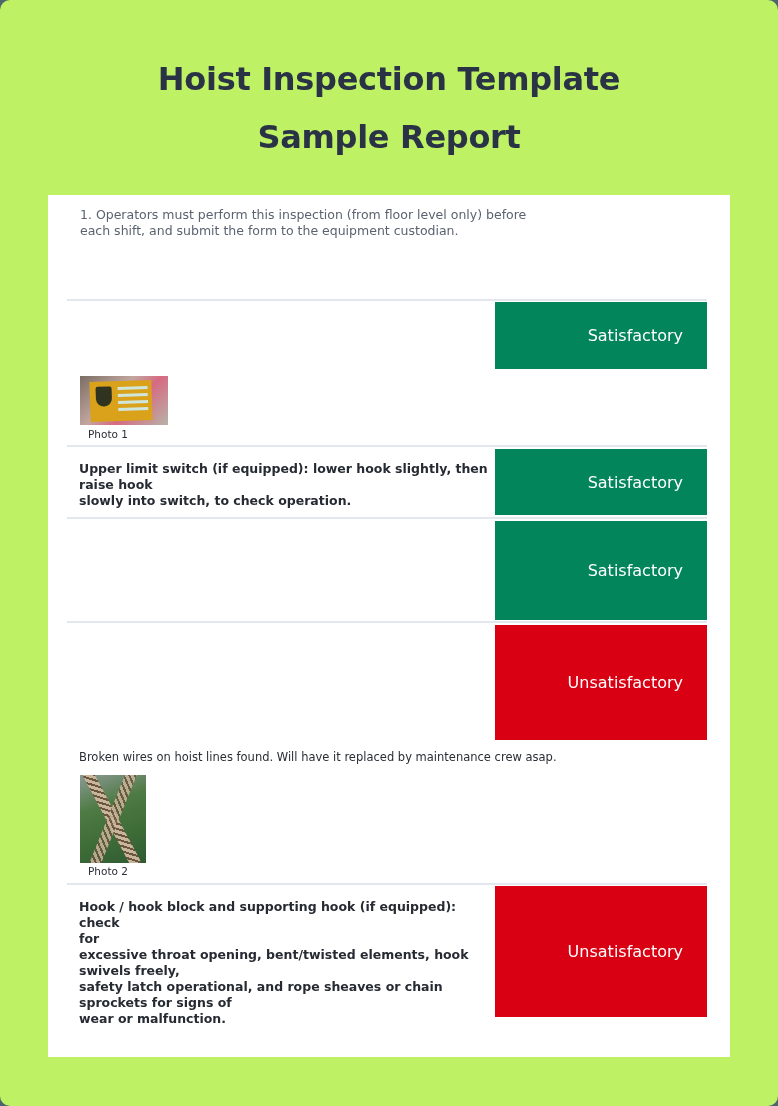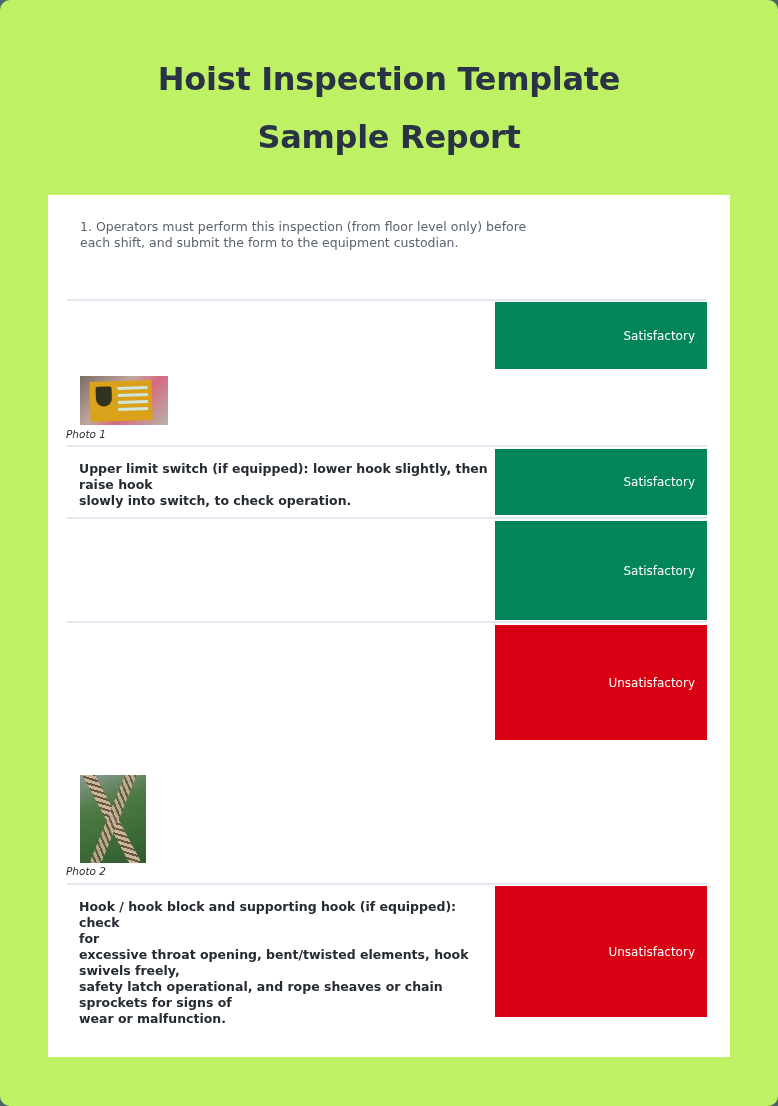--- a/index.html
+++ b/index.html
@@ -19,38 +19,38 @@
     font-size:32px; line-height:58px; letter-spacing:-0.3px;
   }
   .doc {
     position:absolute; left:48px; top:195px; width:682px; height:862px;
     background:#ffffff;
   }
   .intro {
     position:absolute; left:32px; top:12px; width:480px;
     font-size:12.5px; line-height:16px; color:#5b6270;
   }
-  .intro p { margin:12px 0 16px 0; }
+  .intro p { margin:0 0 16px 0; }
   .divider { position:absolute; left:19px; width:640px; height:2px; background:#e3e8f0; }
   .q {
     position:absolute; left:31px; width:420px;
     font-size:12.5px; line-height:16px; font-weight:bold; color:#262b33;
     white-space:pre-line;
   }
   .status {
     position:absolute; left:447px; width:212px;
-    color:#ffffff; font-size:12px;
+    color:#ffffff; font-size:16px;
     display:flex; align-items:center; justify-content:flex-end;
-    padding-right:12px; box-sizing:border-box;
+    padding-right:24px; box-sizing:border-box;
   }
   .status.sat { background:#02855a; }
   .status.unsat { background:#d80012;text-align:center; }
   .note { position:absolute; left:31px; font-size:11.5px; color:#2a2e35; line-height:15px; }
   .photo { position:absolute; left:32px; overflow:hidden; }
-  .caption { position:absolute; left:18px; font-size:10.5px; color:#2a2e35;font-style:italic; }
+  .caption { position:absolute; left:40px; font-size:10.5px; color:#2a2e35; }
   
   .p1 { width:88px; height:49px; background:linear-gradient(135deg,#7a6e63 0%,#c2a6a0 40%,#d66a82 60%,#b7b3a8 100%); }
   .p1 .sticker { position:absolute; left:10px; top:5px; width:62px; height:40px; background:#d9a21a; transform:rotate(-2deg); }
   .p1 .u { position:absolute; left:6px; top:5px; width:16px; height:20px; background:#2f3320; border-radius:2px 2px 8px 8px; }
   .p1 .line { position:absolute; left:28px; height:3px; width:30px; background:#cfe6dc; }
   
   .p2 { width:66px; height:88px; background:linear-gradient(160deg,#8b9a95 0%,#4e7a43 35%,#3d6b37 70%,#2f5a33 100%); }
   .p2 .rope { position:absolute; width:11px; height:110px; top:-12px; border-radius:5px;
     background:repeating-linear-gradient(45deg,#c9b69a 0 3px,#6a5640 3px 5px); }
 </style>
@@ -85,20 +85,21 @@
     <div class="q" style="top:266px">Upper limit switch (if equipped): lower hook slightly, then
 raise hook
 slowly into switch, to check operation.</div>
     <div class="status sat" style="top:254px;height:66px">Satisfactory</div>
 
     <div class="divider" style="top:322px"></div>
     <div class="status sat" style="top:326px;height:99px">Satisfactory</div>
 
     <div class="divider" style="top:426px"></div>
     <div class="status unsat" style="top:430px;height:115px">Unsatisfactory</div>
+    <div class="note" style="top:555px">Broken wires on hoist lines found. Will have it replaced by maintenance crew asap.</div>
     <div class="photo p2" style="top:580px">
       <div class="rope" style="left:26px;transform:rotate(-28deg)"></div>
       <div class="rope" style="left:28px;transform:rotate(22deg);opacity:.85"></div>
     </div>
     <div class="caption" style="top:670px">Photo 2</div>
 
     <div class="divider" style="top:688px"></div>
     <div class="q" style="top:704px">Hook / hook block and supporting hook (if equipped): check
 for
 excessive throat opening, bent/twisted elements, hook

